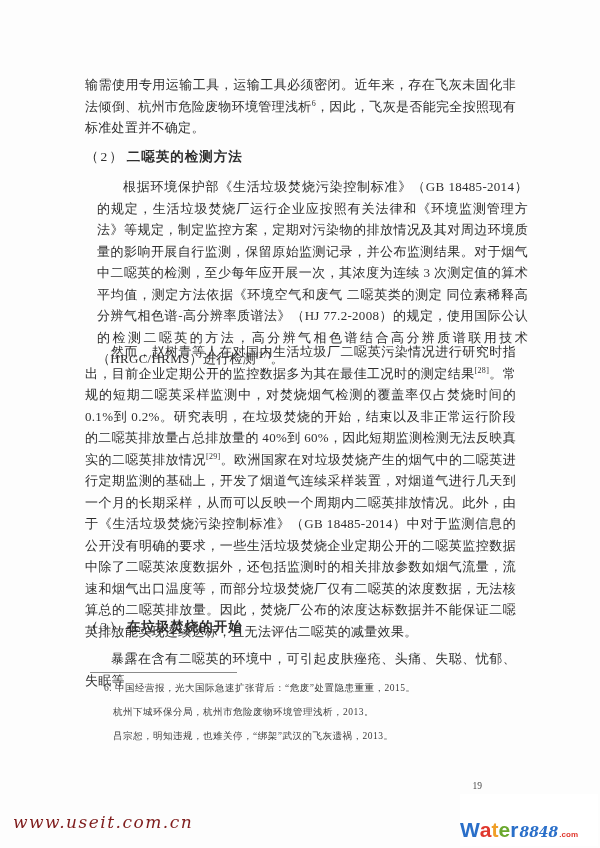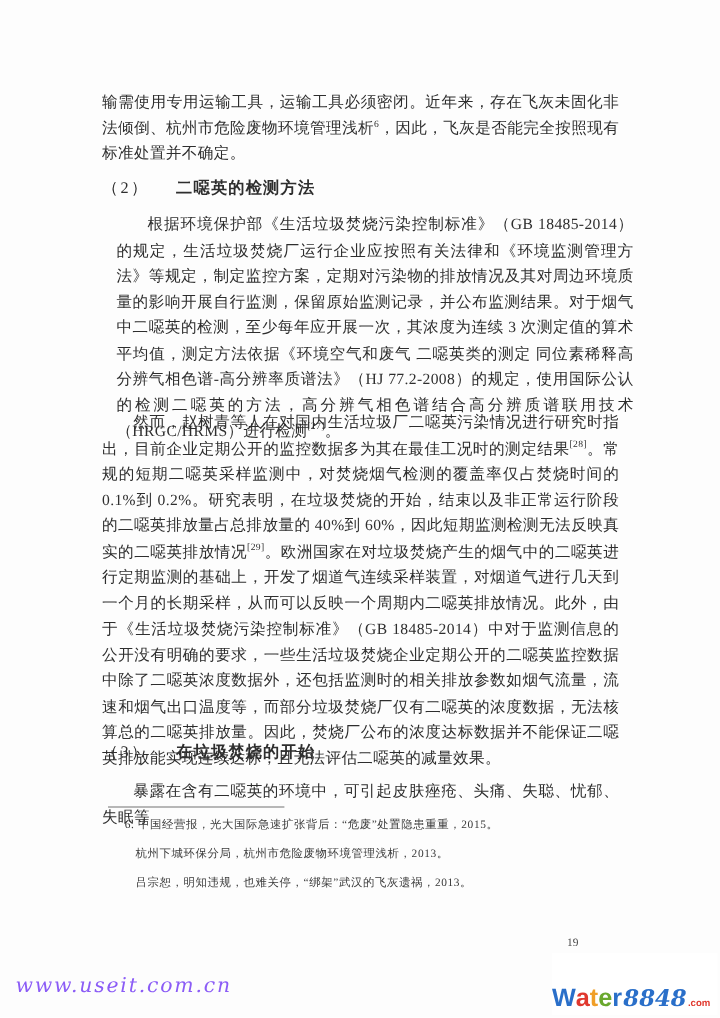--- a/index.html
+++ b/index.html
@@ -47,21 +47,21 @@
     line-height: 20px;
     white-space: nowrap;
   }
   .heading .num {
     font-weight: 400;
     letter-spacing: 2px;
   }
   .heading .title {
     font-family: Liberation Mono, monospace;
     font-weight: 700;
-    margin-left: 22px;
+    margin-left: 2px;
     letter-spacing: 1px;
   }
   .footnote-rule {
     position: absolute;
     top: 672px; left: 90px;
     width: 147px; height: 0;
     border-top: 1.5px solid #8a8a8a;
   }
   .footnotes {
     position: absolute;
@@ -109,21 +109,21 @@
   .logo-water {
     font-family: "Liberation Sans", sans-serif;
     font-weight: 700;
     font-size: 21px;
     letter-spacing: 0;
   }
   .logo-number {
     font-family: "DejaVu Serif", serif;
     font-style: italic;
     font-weight: 600;
-    font-size: 19px;
+    font-size: 14px;
     margin-left: 1px;
     margin-top: 26px;
   }
   .logo-tld {
     font-family: "Liberation Sans", sans-serif;
     font-weight: 700;
     font-size: 8px;
     margin-left: 1px;
   }
   .logo-subtitle {
@@ -161,21 +161,21 @@
   <div class="footnote-rule"></div>
 
   <div class="footnotes">
     <div class="fn">6. 中国经营报，光大国际急速扩张背后：“危废”处置隐患重重，2015。</div>
     <div class="fn sub">杭州下城环保分局，杭州市危险废物环境管理浅析，2013。</div>
     <div class="fn sub">吕宗恕，明知违规，也难关停，“绑架”武汉的飞灰遗祸，2013。</div>
   </div>
 
   <div class="page-number">19</div>
 
-  <div class="watermark" style="color: #8b5cf6;">www.useit.com.cn</div>
+  <div class="watermark" style="color: #7f1d1d;">www.useit.com.cn</div>
 
   <div class="logo">
     <div class="logo-top">
       <span class="logo-water" style="color: rgb(42, 111, 201);">W</span>
       <span class="logo-water" style="color: rgb(224, 56, 46);">a</span>
       <span class="logo-water" style="color: rgb(240, 159, 40);">t</span>
       <span class="logo-water" style="color: rgb(106, 168, 46);">e</span>
       <span class="logo-water" style="color: rgb(42, 111, 201);">r</span>
       <span class="logo-number" style="color: rgb(42, 111, 201);">8848</span>
       <span class="logo-tld" style="color: rgb(224, 56, 46);">.com</span>

